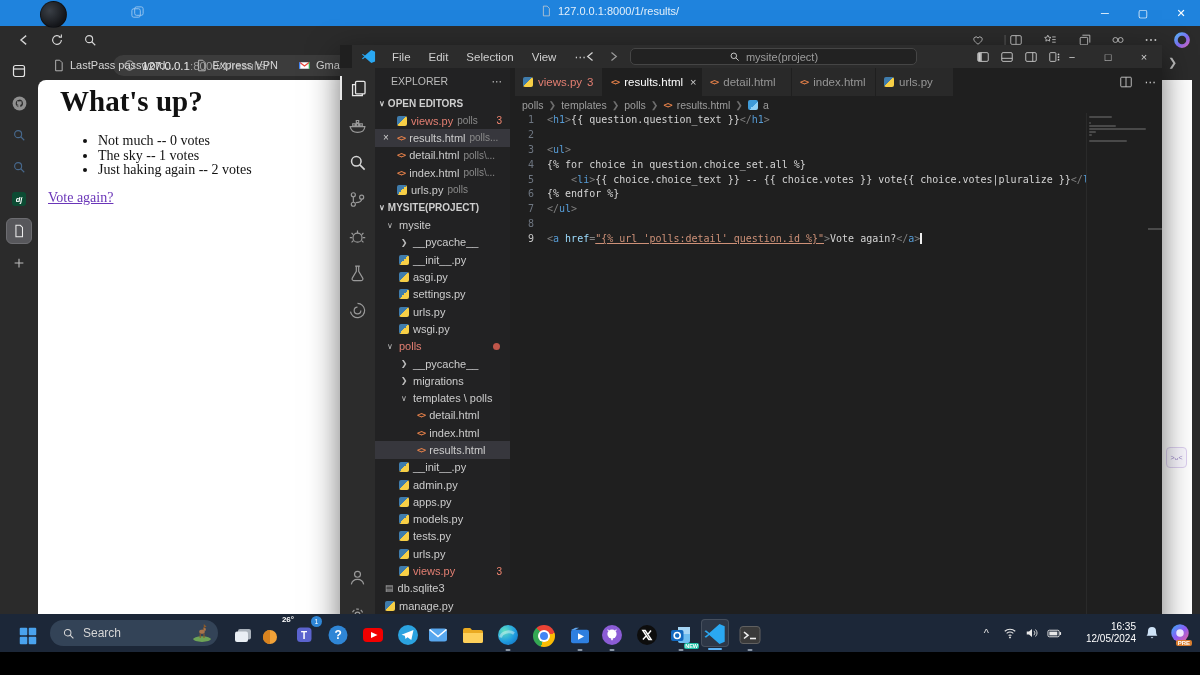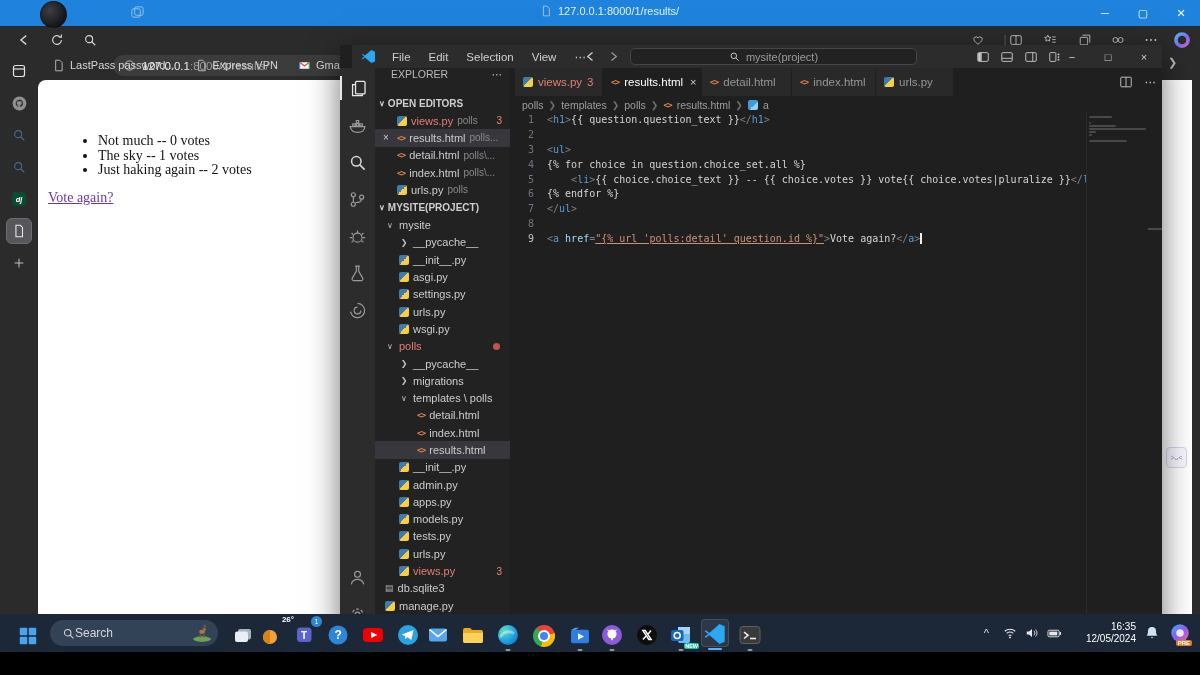--- a/index.html
+++ b/index.html
@@ -44,21 +44,21 @@
 #vCtl{position:absolute;right:0;top:0;height:23px;display:flex;align-items:center;color:#cfcfcf;font-size:11px}
 #vCtl span{width:36px;text-align:center}
 #vMain{position:absolute;left:0;top:23px;right:0;bottom:0;display:flex}
 #vAct{width:35px;background:#2c2c2c;display:flex;flex-direction:column;align-items:center;position:relative}
 .actIc{width:35px;height:24px;margin-bottom:13px;display:flex;align-items:center;justify-content:center;position:relative}
 .actIc.first{margin-top:8px}
 .actIc.active{border-left:2px solid #e7e7e7}
 #actBottom{position:absolute;bottom:-4px;left:0;width:35px;display:flex;flex-direction:column;align-items:center}
 .gearBadge{position:absolute;right:5px;bottom:1px;width:9px;height:9px;border-radius:50%;background:#0a7fd4;border:1px solid #2c2c2c}
 #vSide{width:135px;background:#222223;position:relative;font-size:11px;overflow:hidden}
-.sHead{height:26px;display:flex;padding:0 8px 0 16px;color:#bbb;font-size:10.5px}
+.sHead{height:26px;display:flex;align-items:center;padding:0 8px 0 16px;color:#bbb;font-size:10.5px}
 .sHead .dots{margin-left:auto;color:#bbb}
 .secHead{height:18px;display:flex;align-items:center;gap:3px;padding-left:4px;font-weight:bold;color:#cfcfcf;font-size:10px}
 .oeRow{height:17.3px;display:flex;align-items:center;gap:4px;padding-left:22px;white-space:nowrap;position:relative}
 .oeRow.active{background:#37373d;padding-left:4px}
 .oeRow .x{color:#cfcfcf;width:14px;text-align:center;font-size:10px}
 .oeRow .det{color:#8a8a8a;font-size:10px}
 .oeRow .bdg{margin-left:auto;padding-right:8px;color:#f48771;font-size:10px}
 .trRow{height:17.3px;display:flex;align-items:center;gap:4px;white-space:nowrap;position:relative}
 .trRow.sel{background:#37373d}
 .trRow .chev{color:#bdbdbd;font-size:8px;width:10px;text-align:center}
@@ -87,21 +87,21 @@
 .caret{display:inline-block;width:1.5px;height:11px;background:#eee;vertical-align:-2px}
 #vMap{position:absolute;right:14px;top:45px;width:62px;bottom:0;background:#1f1f1f;border-left:1px solid rgba(255,255,255,.05);padding:3px 2px}
 .mmBar{height:2px;margin-bottom:1px;background:#6b6b6b;opacity:.55;border-radius:1px}
 #mmSlide{position:absolute;right:0;top:160px;width:14px;height:2px;background:#4a4a4a}
 
 #tb{position:absolute;left:0;right:0;bottom:0;height:38px;background:#1c2738;z-index:50}
 .tbIc{position:absolute;top:5px;width:28px;height:28px;display:flex;align-items:flex-end;justify-content:center;border-radius:4px}
 .tbIc.active{background:rgba(255,255,255,.08);border:1px solid rgba(255,255,255,.12)}
 .runDot{position:absolute;left:50%;bottom:-4px;transform:translateX(-50%);width:5px;height:2.5px;border-radius:2px;background:#8b98a8}
 .runDot.blue{width:14px;background:#5fb2f2}
-#tbSearch{position:absolute;left:50px;top:6px;width:168px;height:26px;border-radius:13px;background:#334357;display:flex;align-items:center;padding:0 6px 0 12px;color:#d6d6d6;font-size:12px}
+#tbSearch{position:absolute;left:50px;top:6px;width:168px;height:26px;border-radius:13px;background:#334357;display:flex;align-items:center;gap:8px;padding:0 6px 0 12px;color:#d6d6d6;font-size:12px}
 #tbSearch .grow{flex:1}
 .badge{position:absolute;border-radius:50%;background:#2f86d6;color:#fff;font-size:7px;display:flex;align-items:center;justify-content:center}
 #tray{position:absolute;right:0;top:0;height:38px;display:flex;align-items:center}
 #trayChev{color:#e0e0e0;font-size:11px;margin-right:14px}
 #clock{width:62px;text-align:right;color:#fff;font-size:10px;line-height:12px;margin:0 8px 0 12px}
 .wbadge{position:absolute;font-size:6px;font-weight:bold;background:#d87d2e;color:#fff;border-radius:2px;padding:0 2px}
 </style>
 </head>
 <body>
 
@@ -268,20 +268,21 @@
         </div>
         <div class="sideIc">
           <span class="svgic">
             <svg viewBox="0 0 16 16" width="14" height="14">
               <path d="M8 3v10M3 8h10" stroke="#bdbdbd" stroke-width="1.2"></path>
             </svg>
           </span>
         </div>
       </div>
     <div id="bPage">
+      <div id="pgH1">What's up?</div>
       <ul id="pgList">
           <li>Not much -- 0 votes</li>
           <li>The sky -- 1 votes</li>
           <li>Just haking again -- 2 votes</li>
         </ul>
       <a id="pgLink">Vote again?</a>
     </div>
     <span id="bChevR">❯</span>
     <div id="bKao">&gt;ᴗ&lt;</div>
   <div class="tbAbs" style="left: 968px;">

